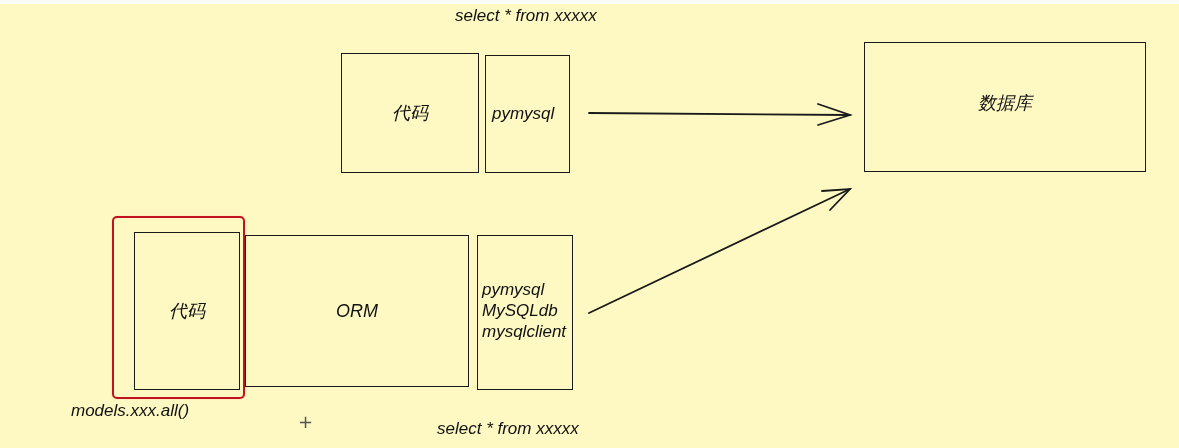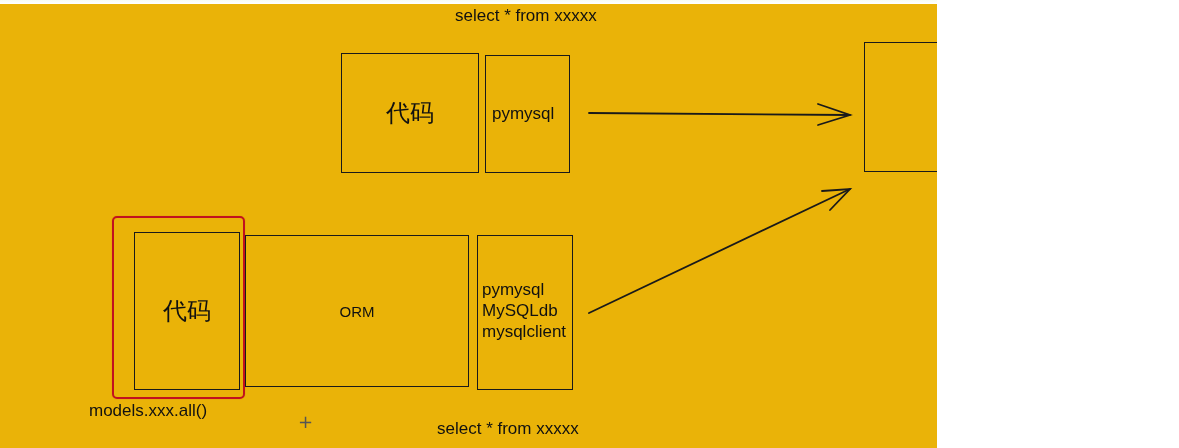--- a/index.html
+++ b/index.html
@@ -1,39 +1,40 @@
 <!DOCTYPE html>
 <html><head>
 <meta charset="utf-8">
 <style>
   html, body { margin: 0; padding: 0; background: #ffffff; }
   #canvas {
     position: relative;
-    width: 937px;
+    width: 1179px;
     height: 448px;
     overflow: hidden;
-    background: #eab308;
+    background: #fef9c3;
     font-family: "Liberation Sans", "DejaVu Sans", sans-serif;
     color: #111111;
+    font-style: italic;
   }
   .top-strip {
     position: absolute; left: 0; top: 0; width: 1179px; height: 4px;
     background: linear-gradient(#f6fbf3, #ffffff);
   }
   .box {
     position: absolute;
     border: 1.6px solid #1a1a1a;
     box-sizing: border-box;
     display: flex;
     align-items: center;
     justify-content: center;
     background: transparent;
   }
-  .label { font-size: 15px; color: #111; white-space: nowrap; }
-  .cjk { font-family: "DejaVu Sans", sans-serif; font-size: 24px; }
+  .label { font-size: 18px; color: #111; white-space: nowrap; }
+  .cjk { font-family: "DejaVu Sans", sans-serif; font-size: 18px; }
   .stack {
     position: absolute;
     font-size: 17px; line-height: 21px; color: #111;
     white-space: nowrap;
   }
   .caption {
     position: absolute; font-size: 17px; color: #111; white-space: nowrap;
   }
   .highlight {
     position: absolute;
@@ -78,21 +79,21 @@
     <span class="label">ORM</span>
   </div>
 
   <div class="box" style="left:477px; top:235px; width:96px; height:155px;"></div>
   <div class="stack" style="left:482px; top:279px;">
     <div>pymysql</div>
     <div>MySQLdb</div>
     <div>mysqlclient</div>
   </div>
 
-  <div class="caption" style="left:89px; top:401px;">models.xxx.all()</div>
+  <div class="caption" style="left:71px; top:401px;">models.xxx.all()</div>
   <div class="cursor" style="left:298px; top:413px;">+</div>
   <div class="caption" style="left:437px; top:419px;">select * from xxxxx</div>
 
   <svg class="arrows" width="1179" height="448">
     <g stroke="#1a1a1a" stroke-width="1.8" fill="none" stroke-linecap="round">
       <line x1="589" y1="113" x2="850" y2="115"></line>
       <polyline points="818,104 850,115 818,125"></polyline>
     </g>
     <g stroke="#1a1a1a" stroke-width="1.8" fill="none" stroke-linecap="round">
       <line x1="589" y1="313" x2="850" y2="189"></line>

